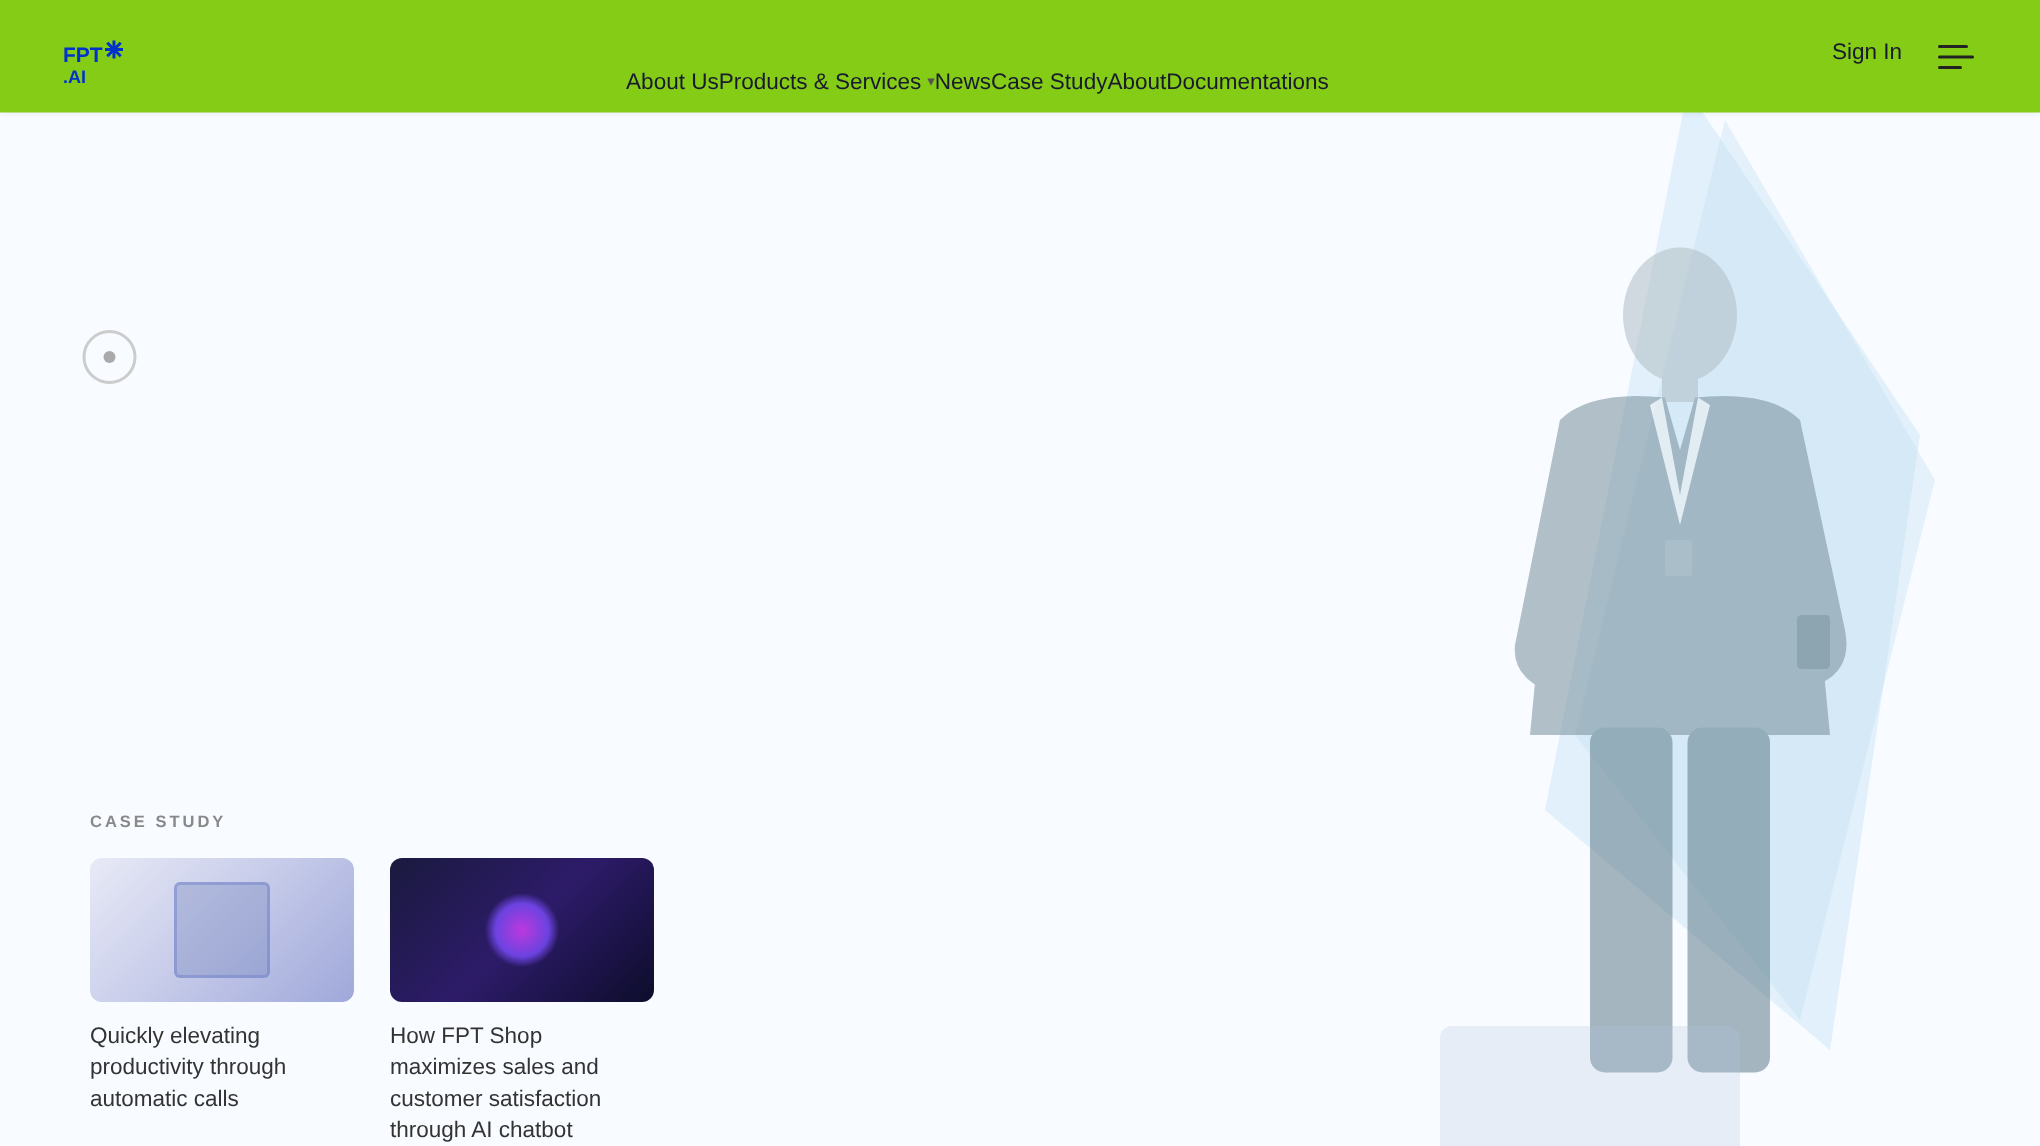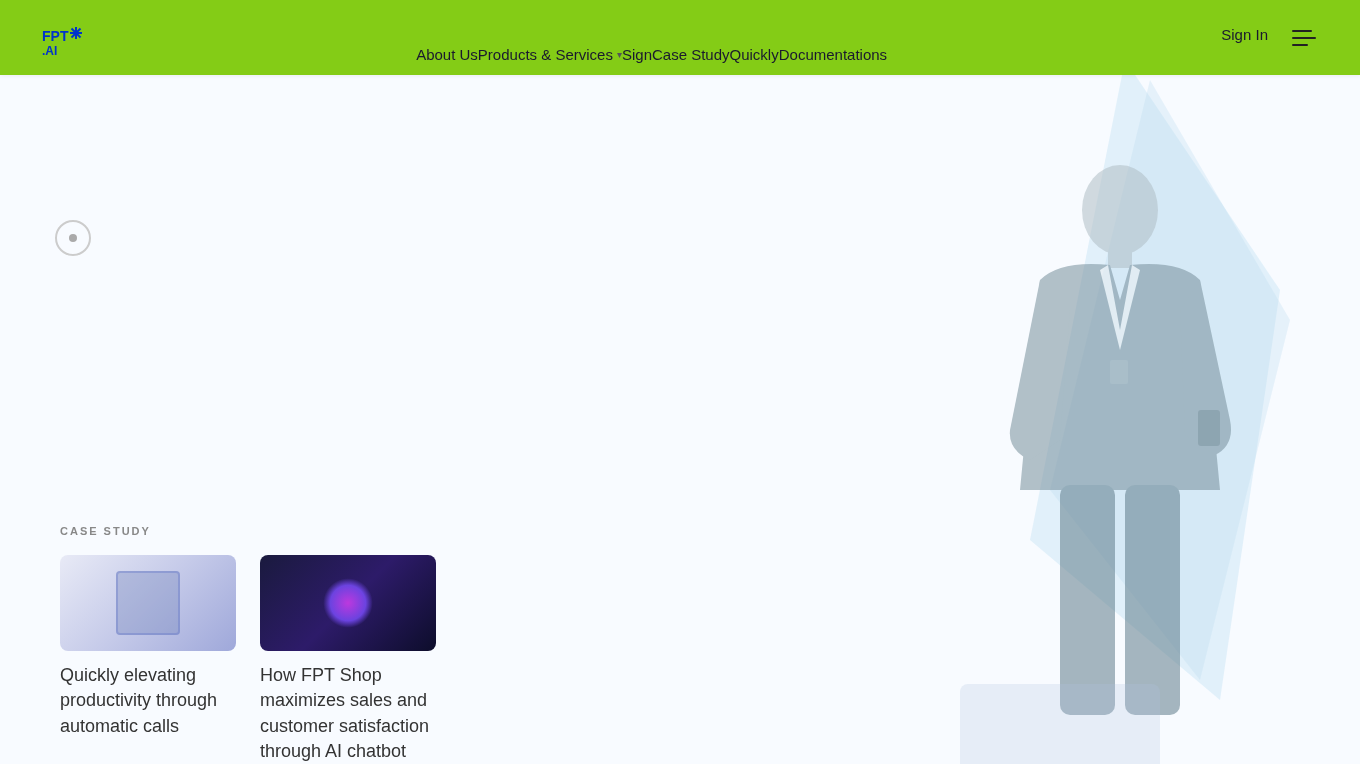--- a/index.html
+++ b/index.html
@@ -215,21 +215,21 @@
       content: '';
       position: absolute;
       width: 50px;
       height: 50px;
       border-radius: 50%;
       background: radial-gradient(circle, #e040fb 0%, #7c4dff 50%, transparent 70%);
       opacity: 0.8;
     }
 
     .case-card-title {
-      font-size: 18px;
+      font-size: 15px;
       color: #333;
       line-height: 1.4;
       font-weight: 400;
     }
 
     
     .bottom-right-card {
       position: absolute;
       bottom: 0;
       right: 200px;
@@ -259,23 +259,23 @@
       </g>
     </svg>
   </a>
 
   <nav>
     <a href="#">About Us</a>
     <a href="#" class="nav-products">
       <span>Products &amp; Services</span>
       <span class="chevron">▾</span>
     </a>
-    <a href="#">Sign</a>
+    <a href="#">News</a>
     <a href="#">Case Study</a>
-    <a href="#">Quickly</a>
+    <a href="#">About</a>
     <a href="#">Documentations</a>
   </nav>
 
   <div class="header-right">
     <a href="#" class="sign-in-btn">Sign In</a>
     <div class="menu-icon">
       <span></span>
       <span></span>
       <span></span>
     </div>

